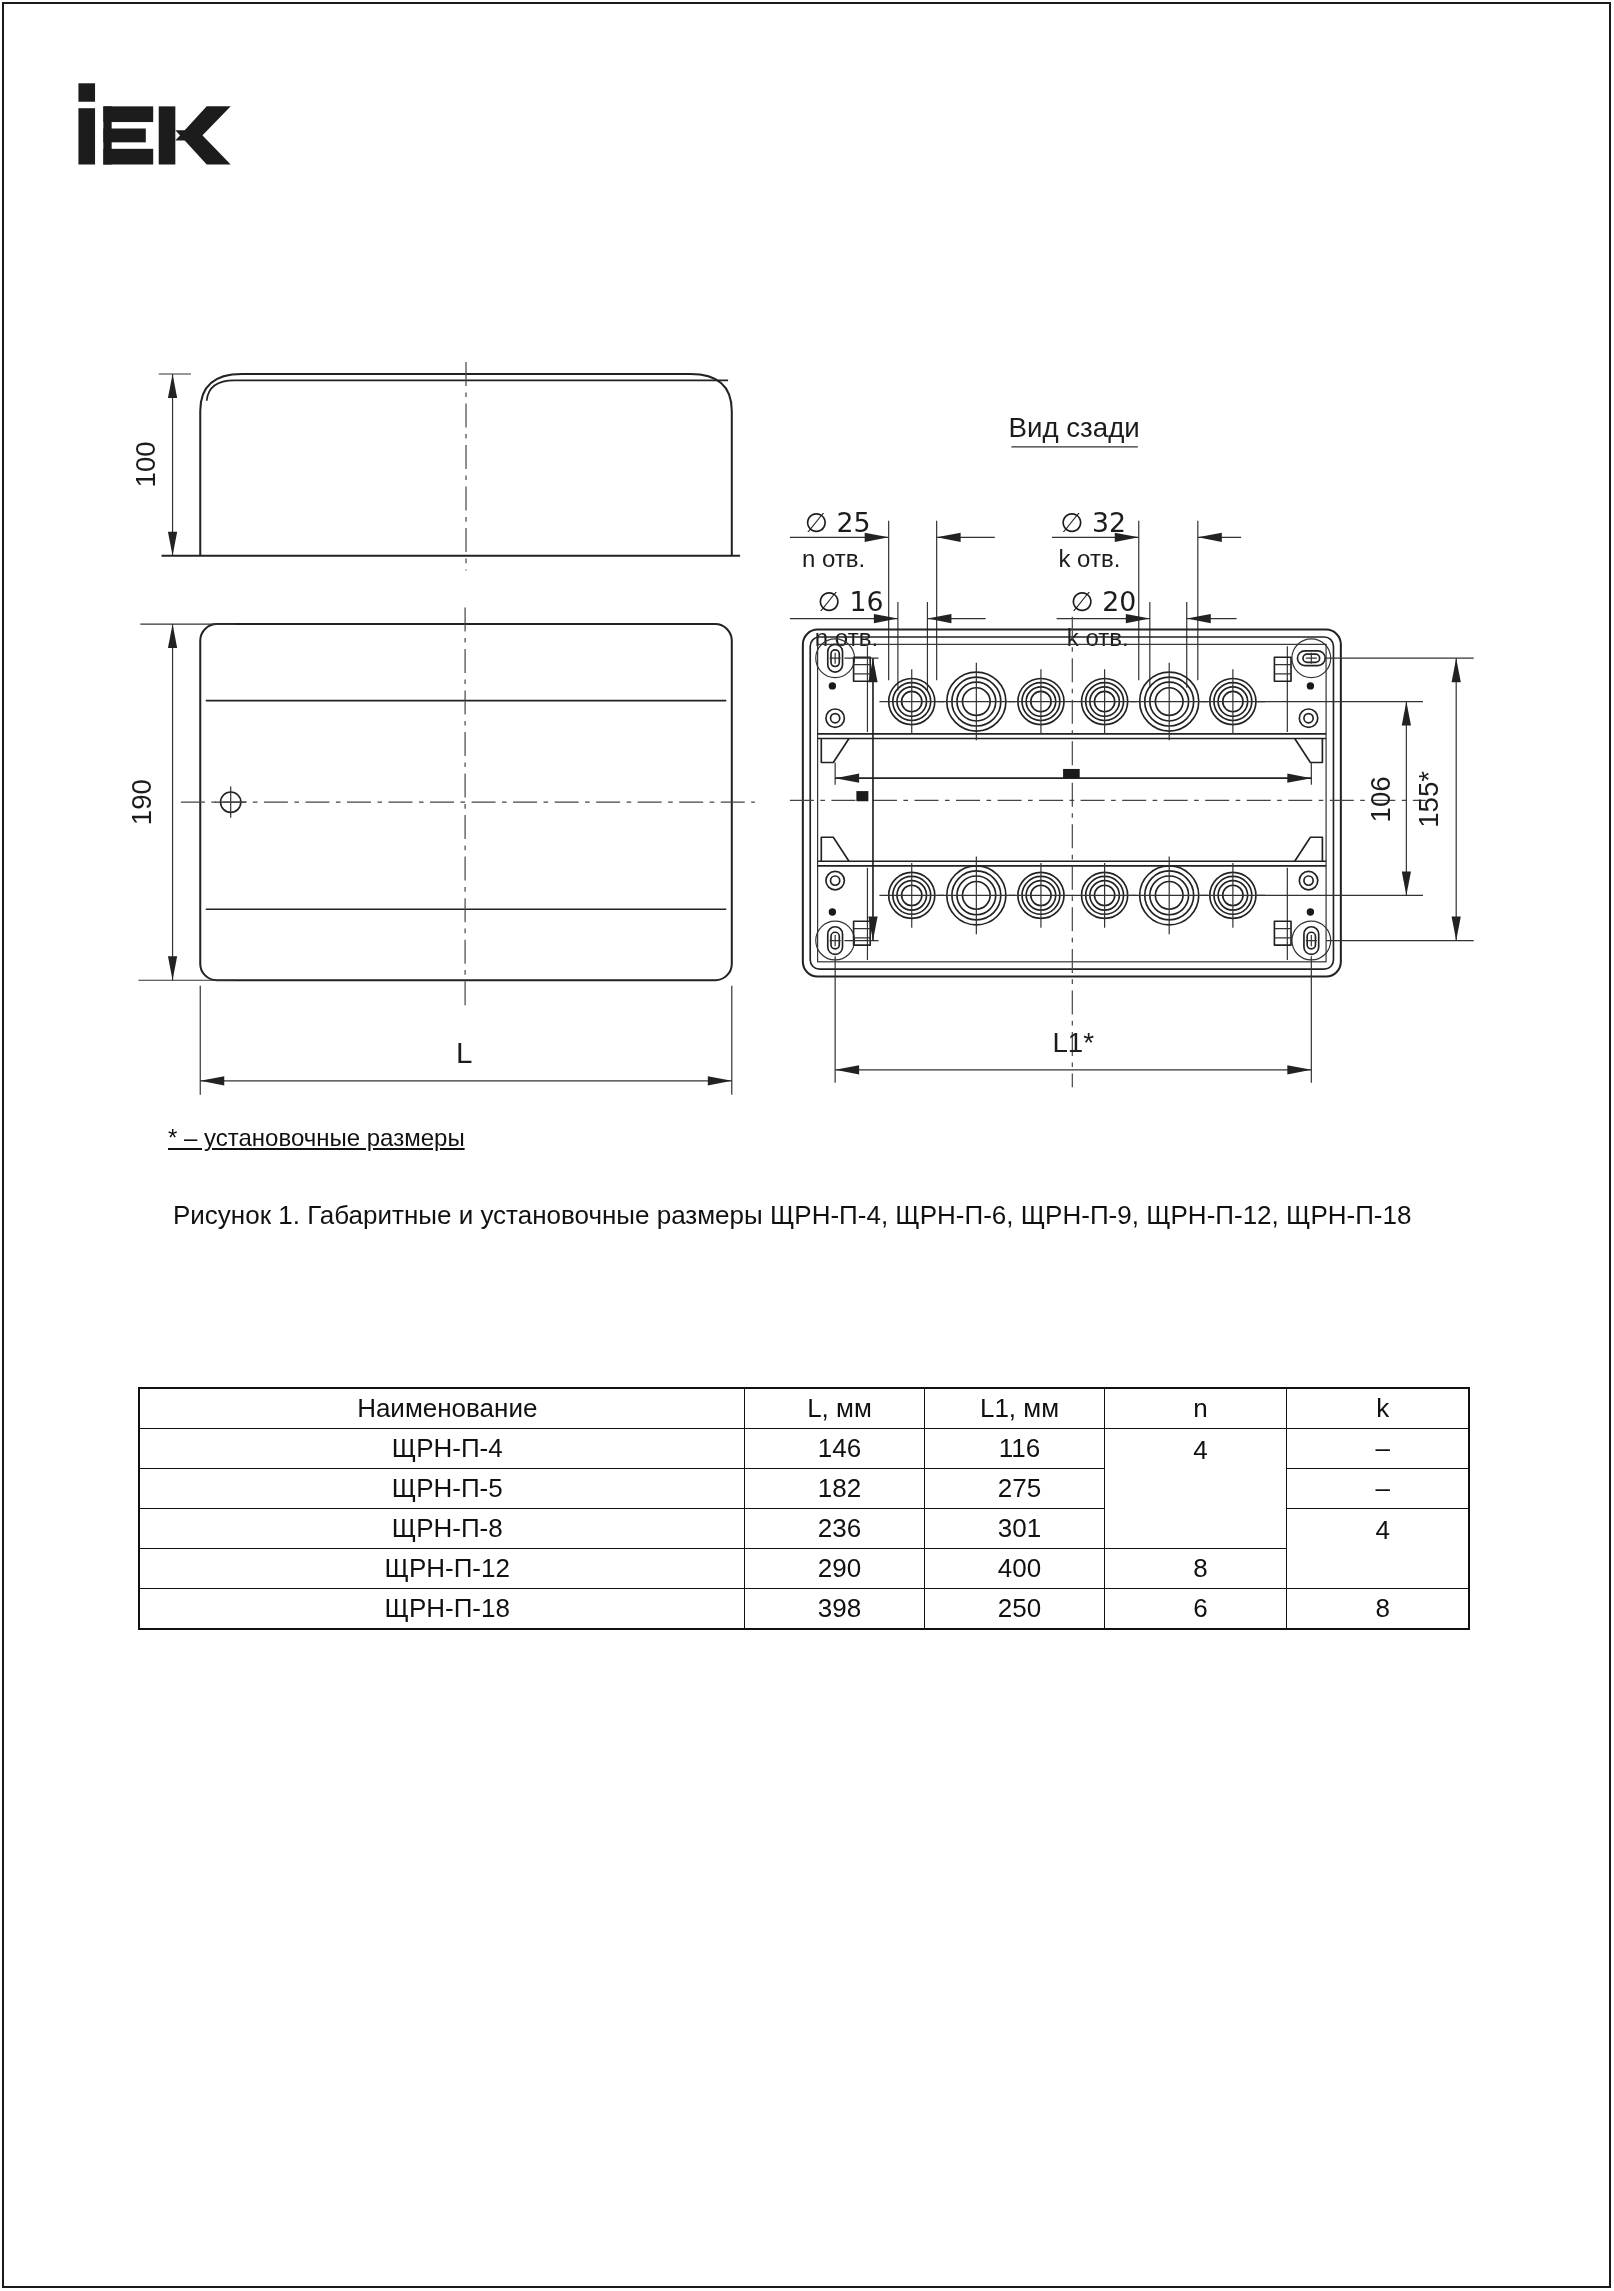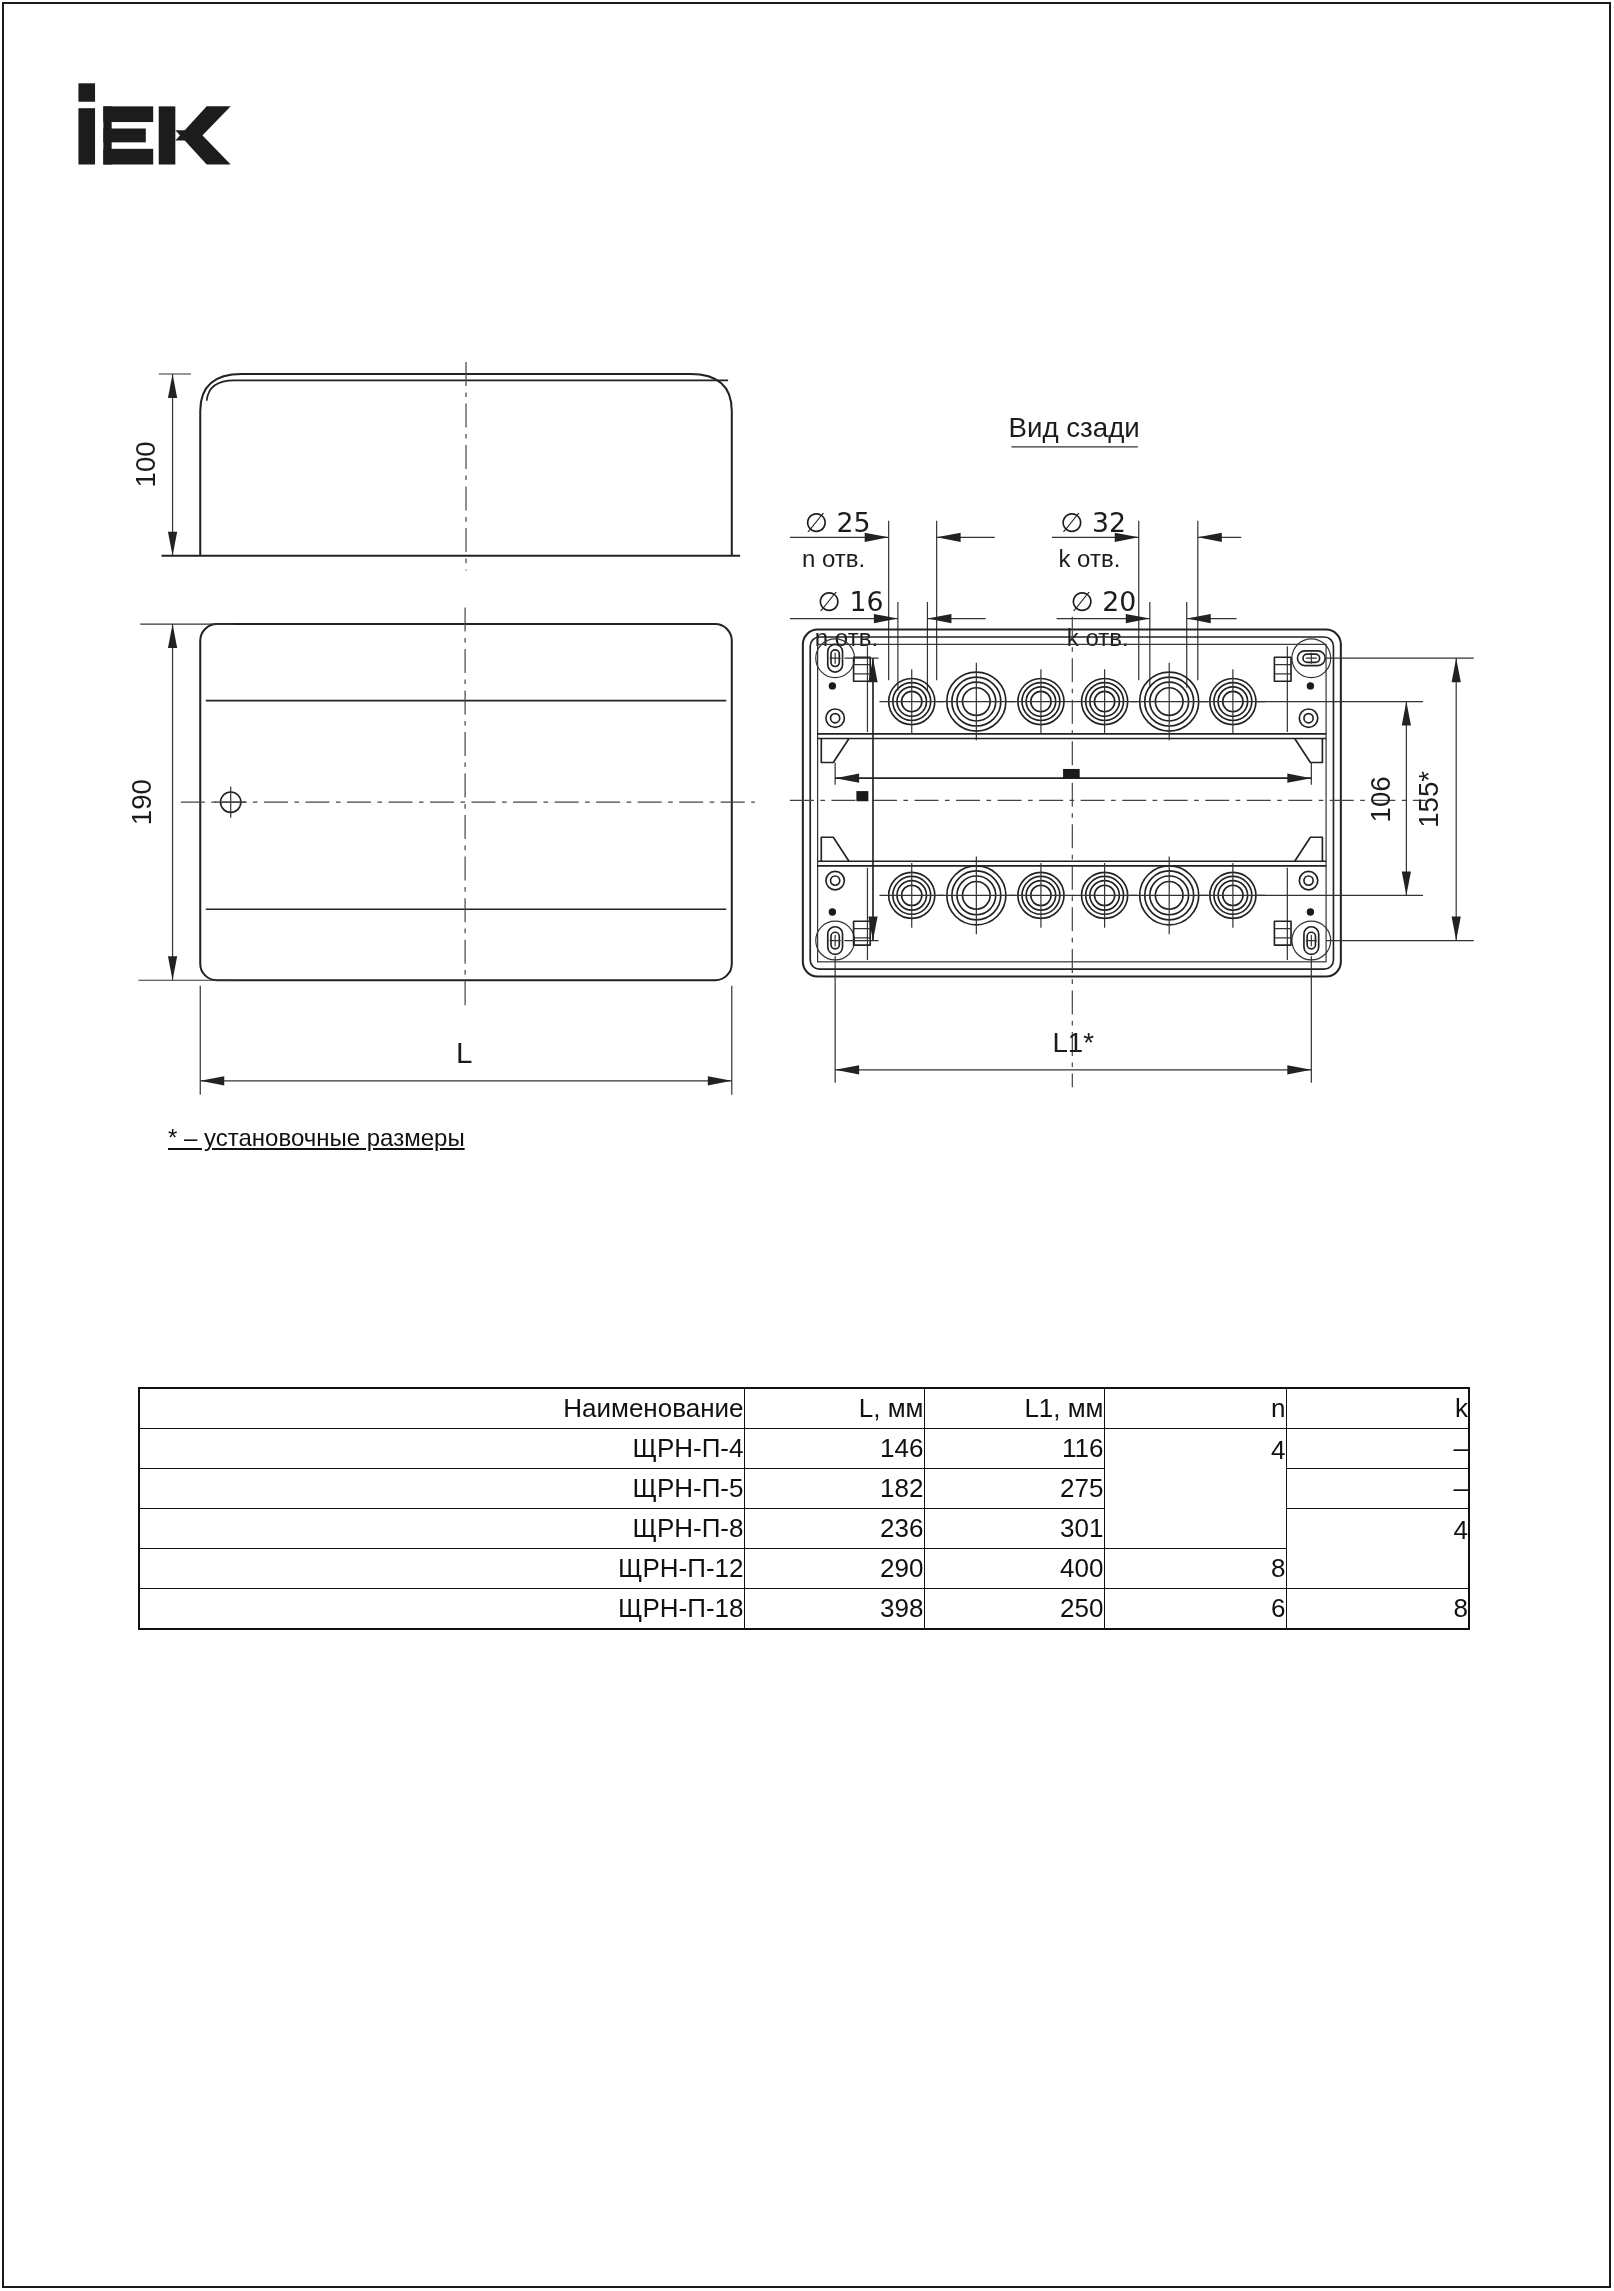--- a/index.html
+++ b/index.html
@@ -26,21 +26,21 @@
   .caption-text{
     position:absolute;left:173px;top:1200px;font-size:26px;white-space:nowrap;
   }
   .dim-table{
     position:absolute;left:138px;top:1387px;width:1329px;
     border-collapse:collapse;table-layout:fixed;
     font-size:26px;color:#111;
   }
   .dim-table td,.dim-table th{
     border:1.8px solid #111;height:39px;padding:0 0 0 11px;
-    text-align:right;font-weight:normal;vertical-align:middle;white-space:nowrap;
+    text-align:center;font-weight:normal;vertical-align:middle;white-space:nowrap;
   }
   .dim-table{border:2.8px solid #111;}
   .dim-table .vtop{vertical-align:top;padding-top:5.5px;}
 </style>
 </head>
 <body>
 
 <div class="page">
   <div class="page-frame"></div>
 
@@ -283,20 +283,21 @@
         <path class="thin" d="M905 1036 V1173 M1421 1036 V1173"></path>
         <path class="thin" d="M905 1159 H1421"></path>
         <use href="#aL" class="arr" x="905" y="1159"></use>
         <use href="#aR" class="arr" x="1421" y="1159"></use>
         <text font-size="30" text-anchor="middle" x="1163" y="1140">L1*</text>
       </g>
     </g>
   </svg>
 
   <div class="note-text">* – установочные размеры</div>
+  <div class="caption-text">Рисунок 1. Габаритные и установочные размеры ЩРН-П-4, ЩРН-П-6, ЩРН-П-9, ЩРН-П-12, ЩРН-П-18</div>
 
   <table class="dim-table">
     <colgroup>
       <col style="width:605px">
         <col style="width:180px">
         <col style="width:180px">
       <col style="width:182px">
         <col style="width:183px">
     </colgroup>
     <tbody>

